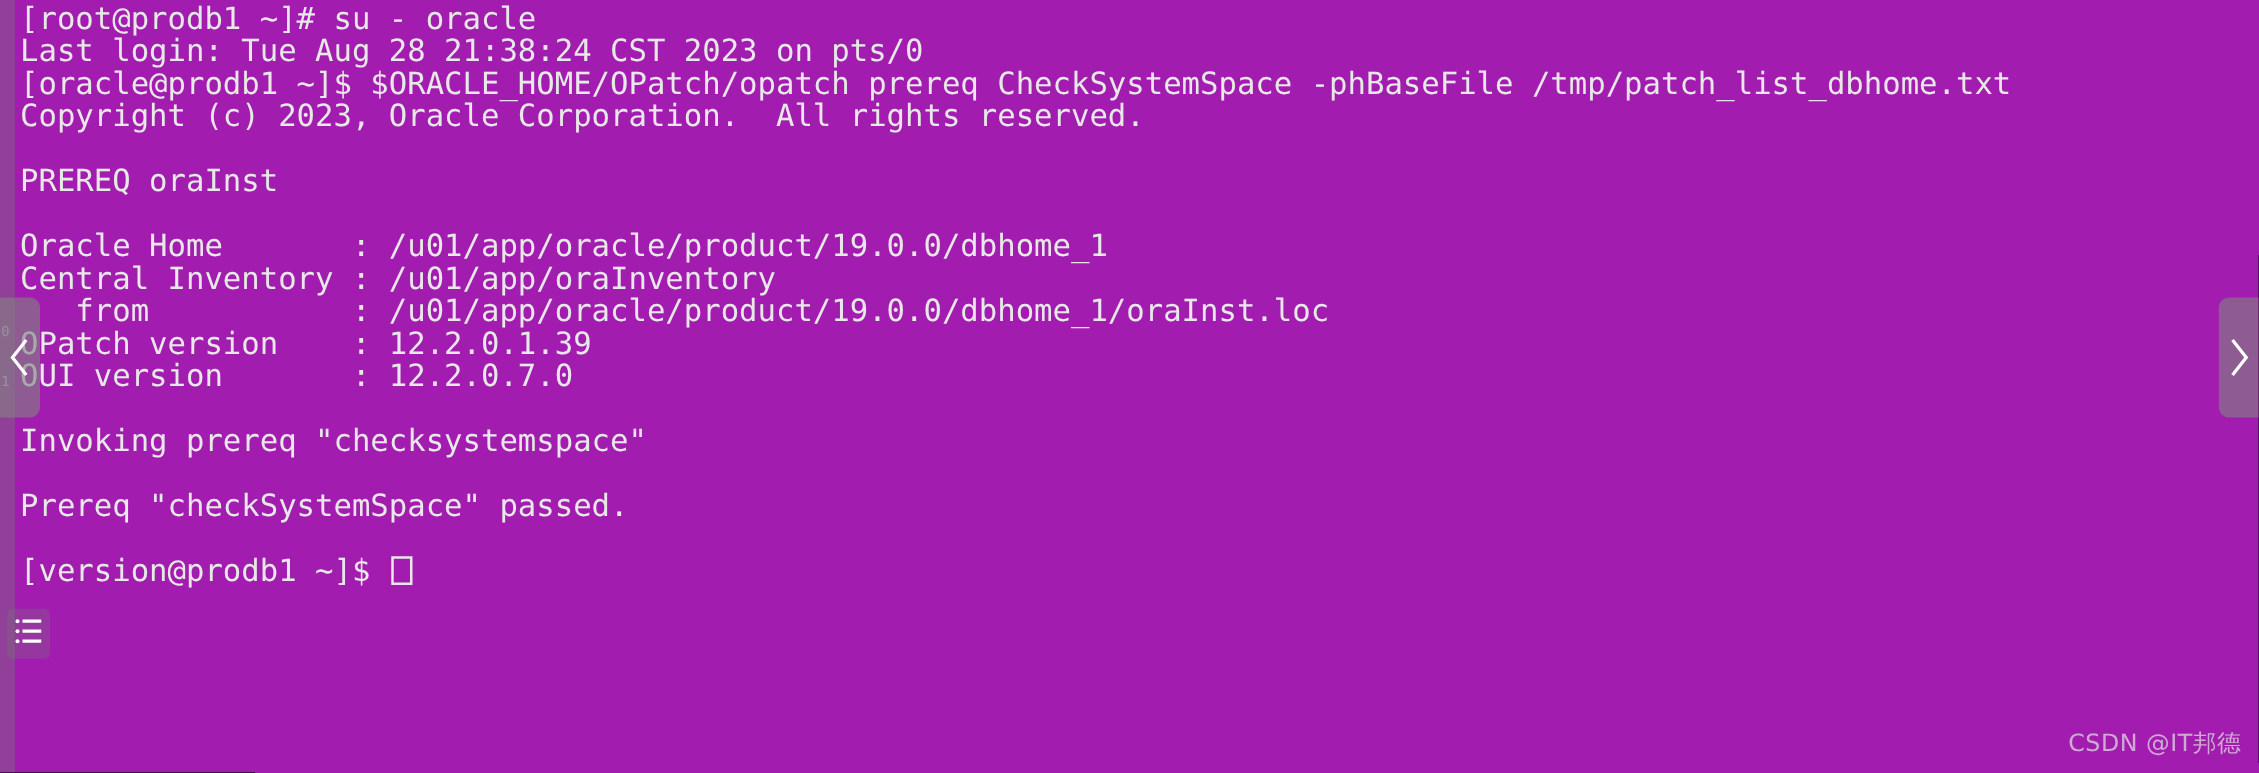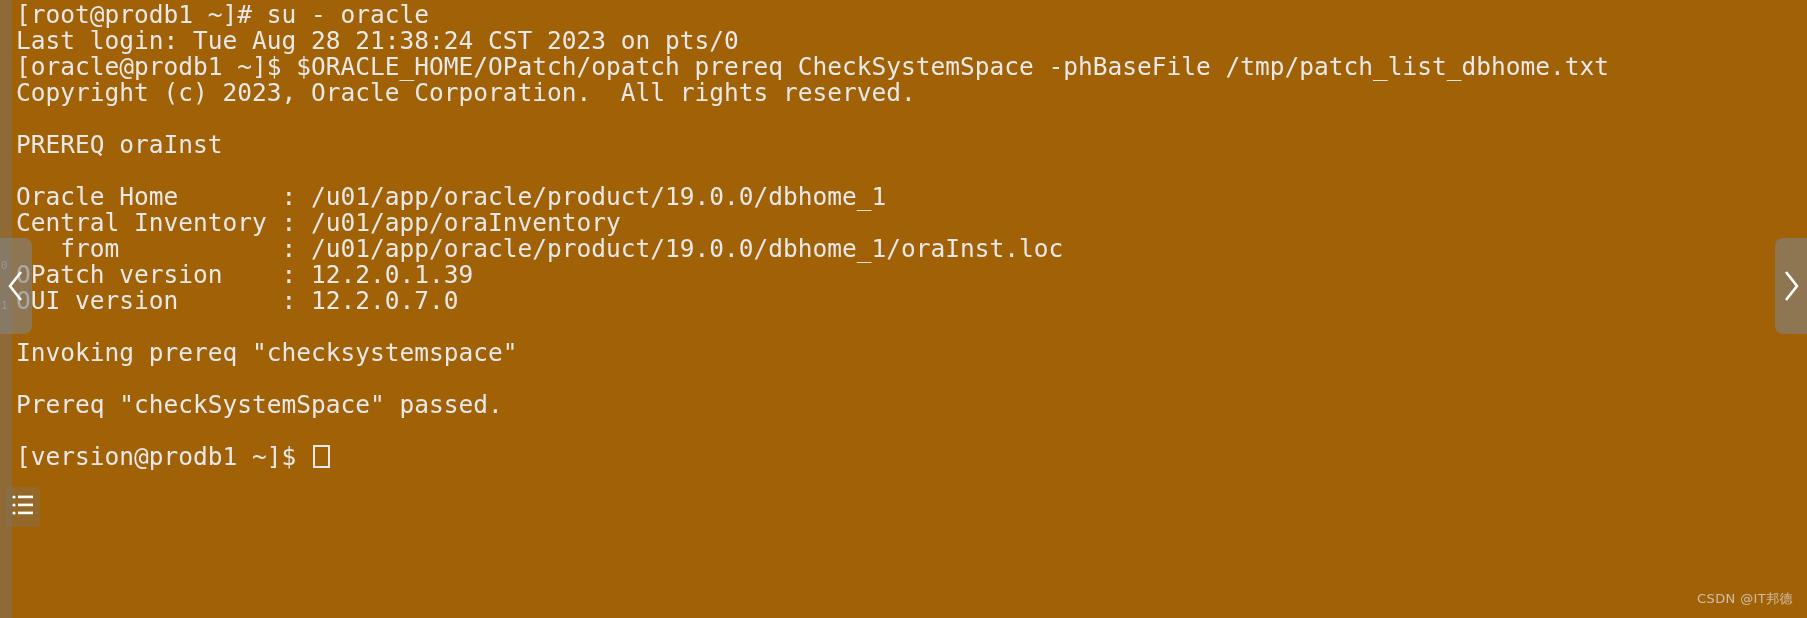--- a/index.html
+++ b/index.html
@@ -4,21 +4,21 @@
 <style>
   html, body {
     margin: 0;
     padding: 0;
     background: #000000;
   }
   #screen {
     position: relative;
     width: 1807px;
     height: 618px;
-    background: #a16207;
+    background: #a21caf;
     overflow: hidden;
     font-family: "DejaVu Sans Mono", "Liberation Mono", monospace;
   }
 
   
   #terminal {
     position: absolute;
     left: 0;
     top: 0;
     width: 1807px;
@@ -115,21 +115,21 @@
     align-items: center;
     justify-content: center;
   }
 
   
   #watermark {
     position: absolute;
     right: 14px;
     bottom: 10px;
     color: rgba(225,225,225,0.72);
-    font-size: 13px;
+    font-size: 19px;
     font-family: "DejaVu Sans", "Liberation Sans", sans-serif;
     letter-spacing: 0.4px;
     white-space: nowrap;
   }
 </style>
 </head>
 <body>
 
 <div id="screen">
 

